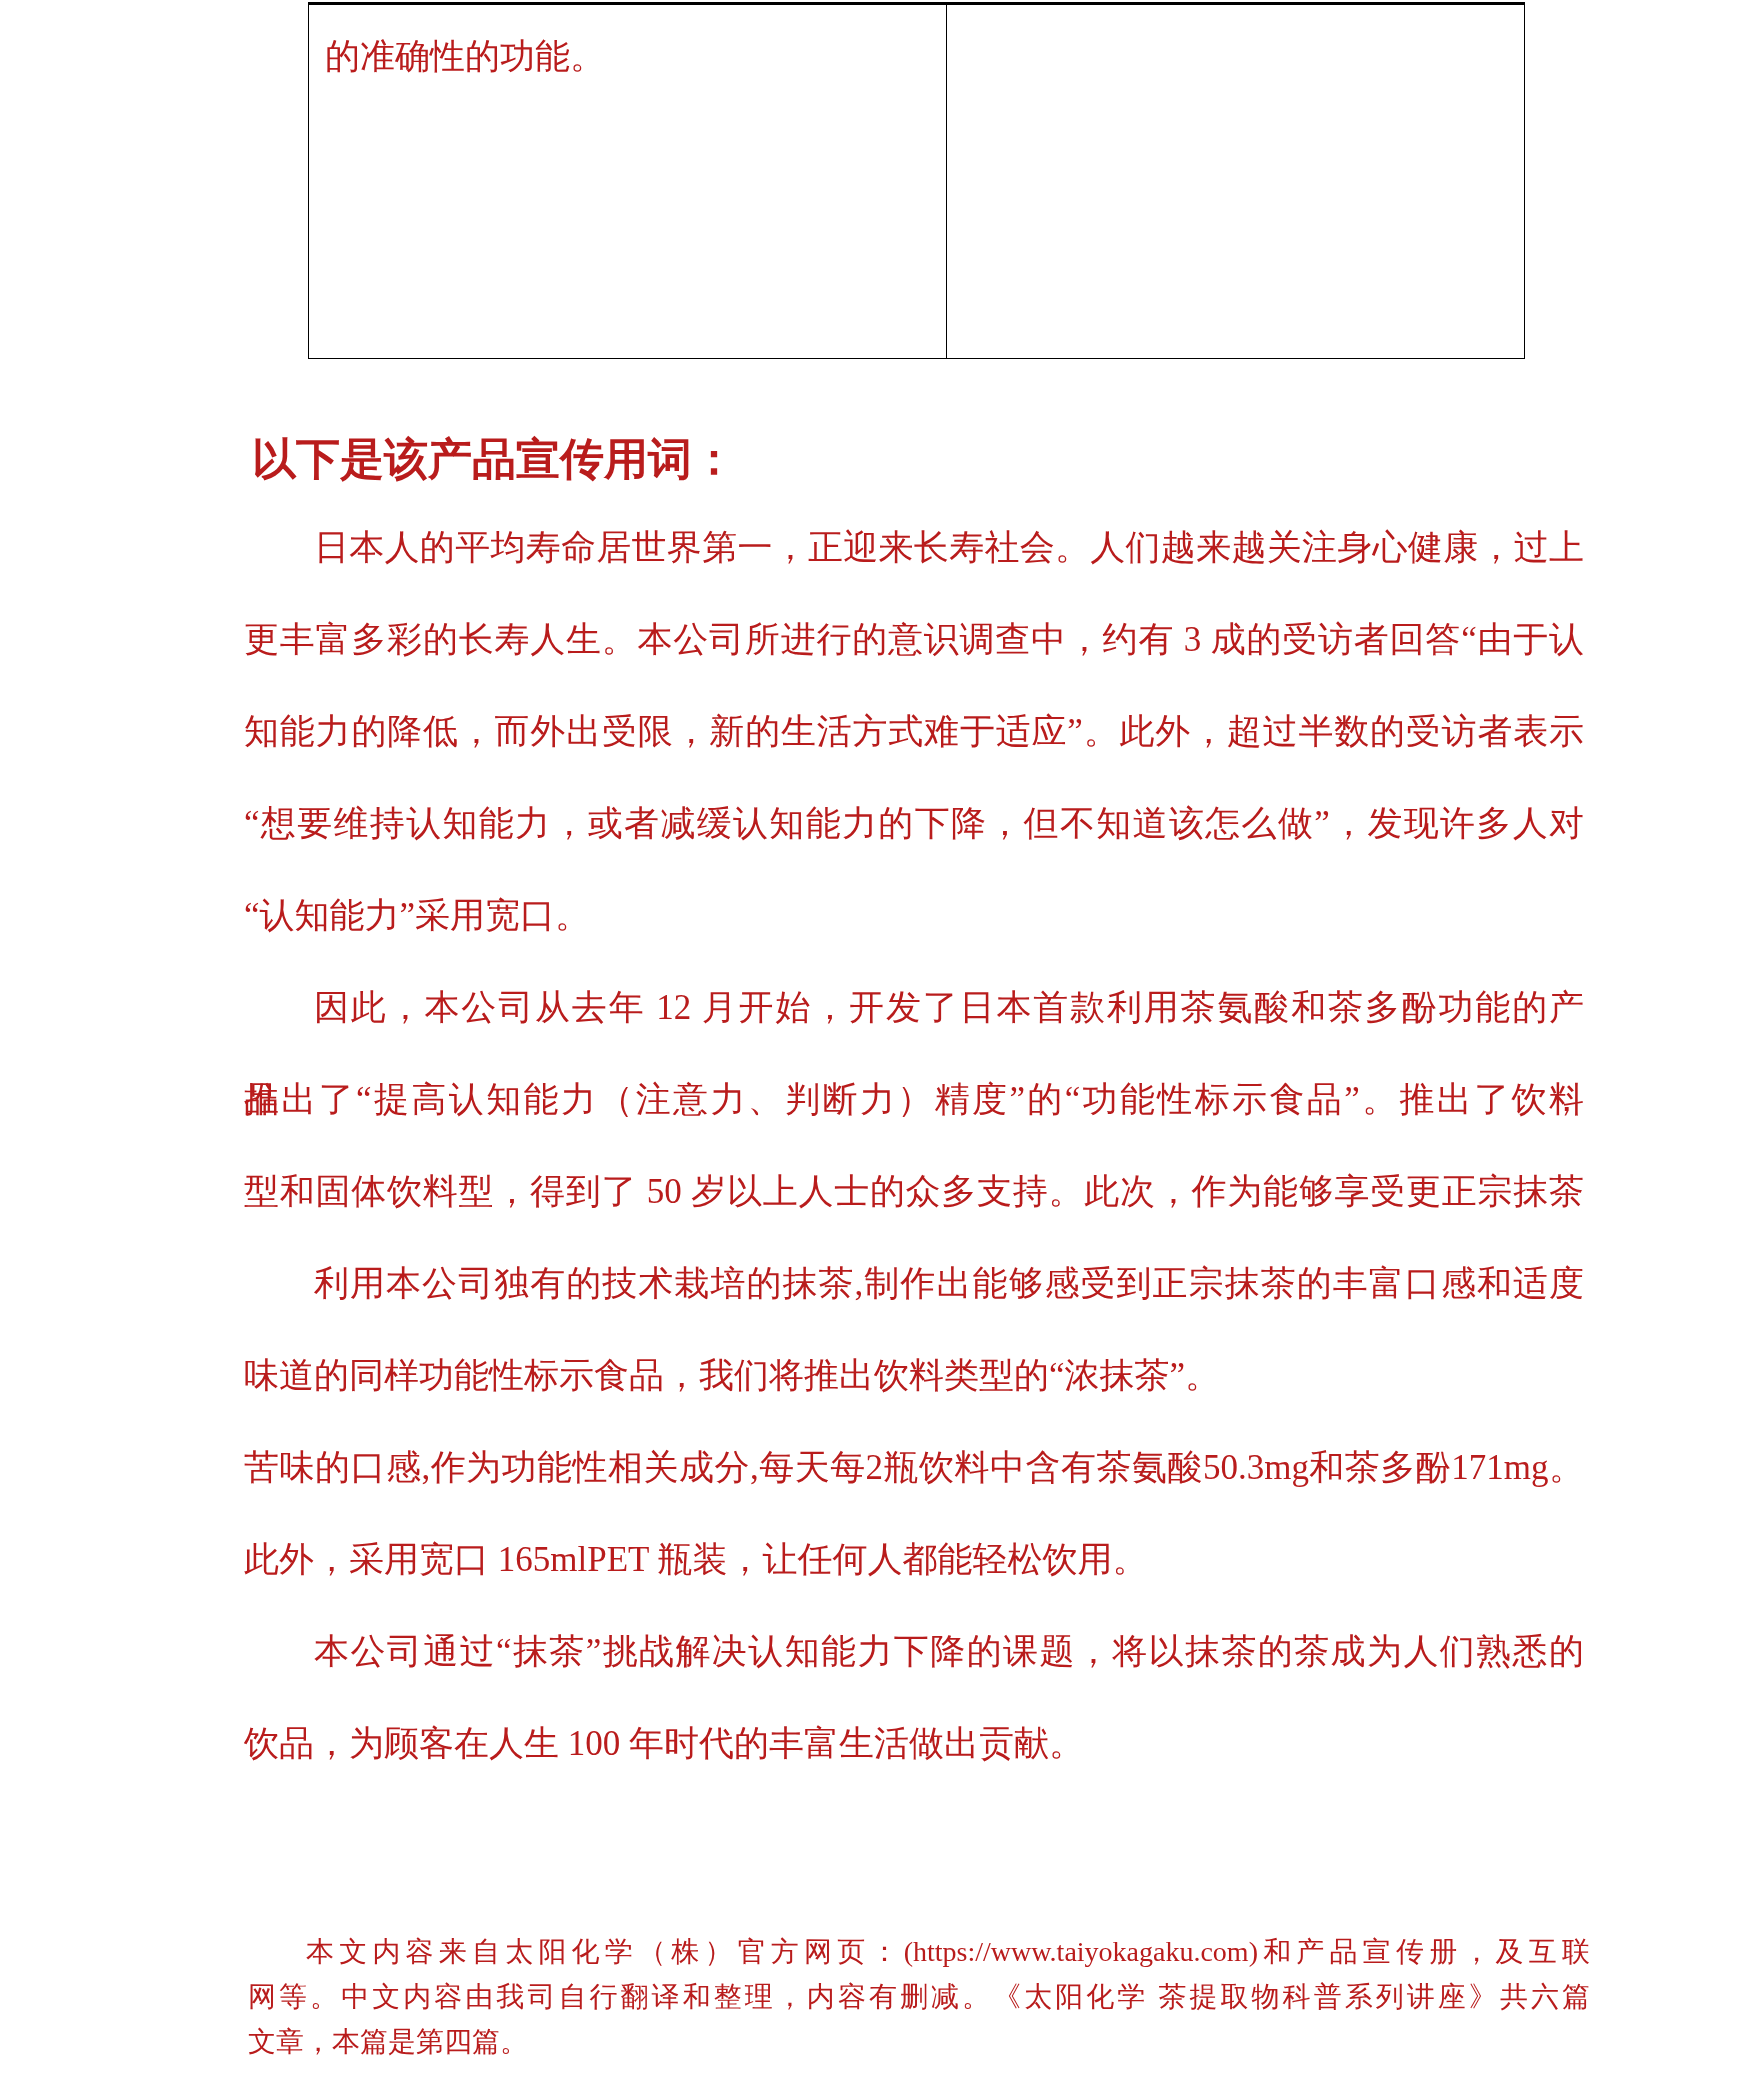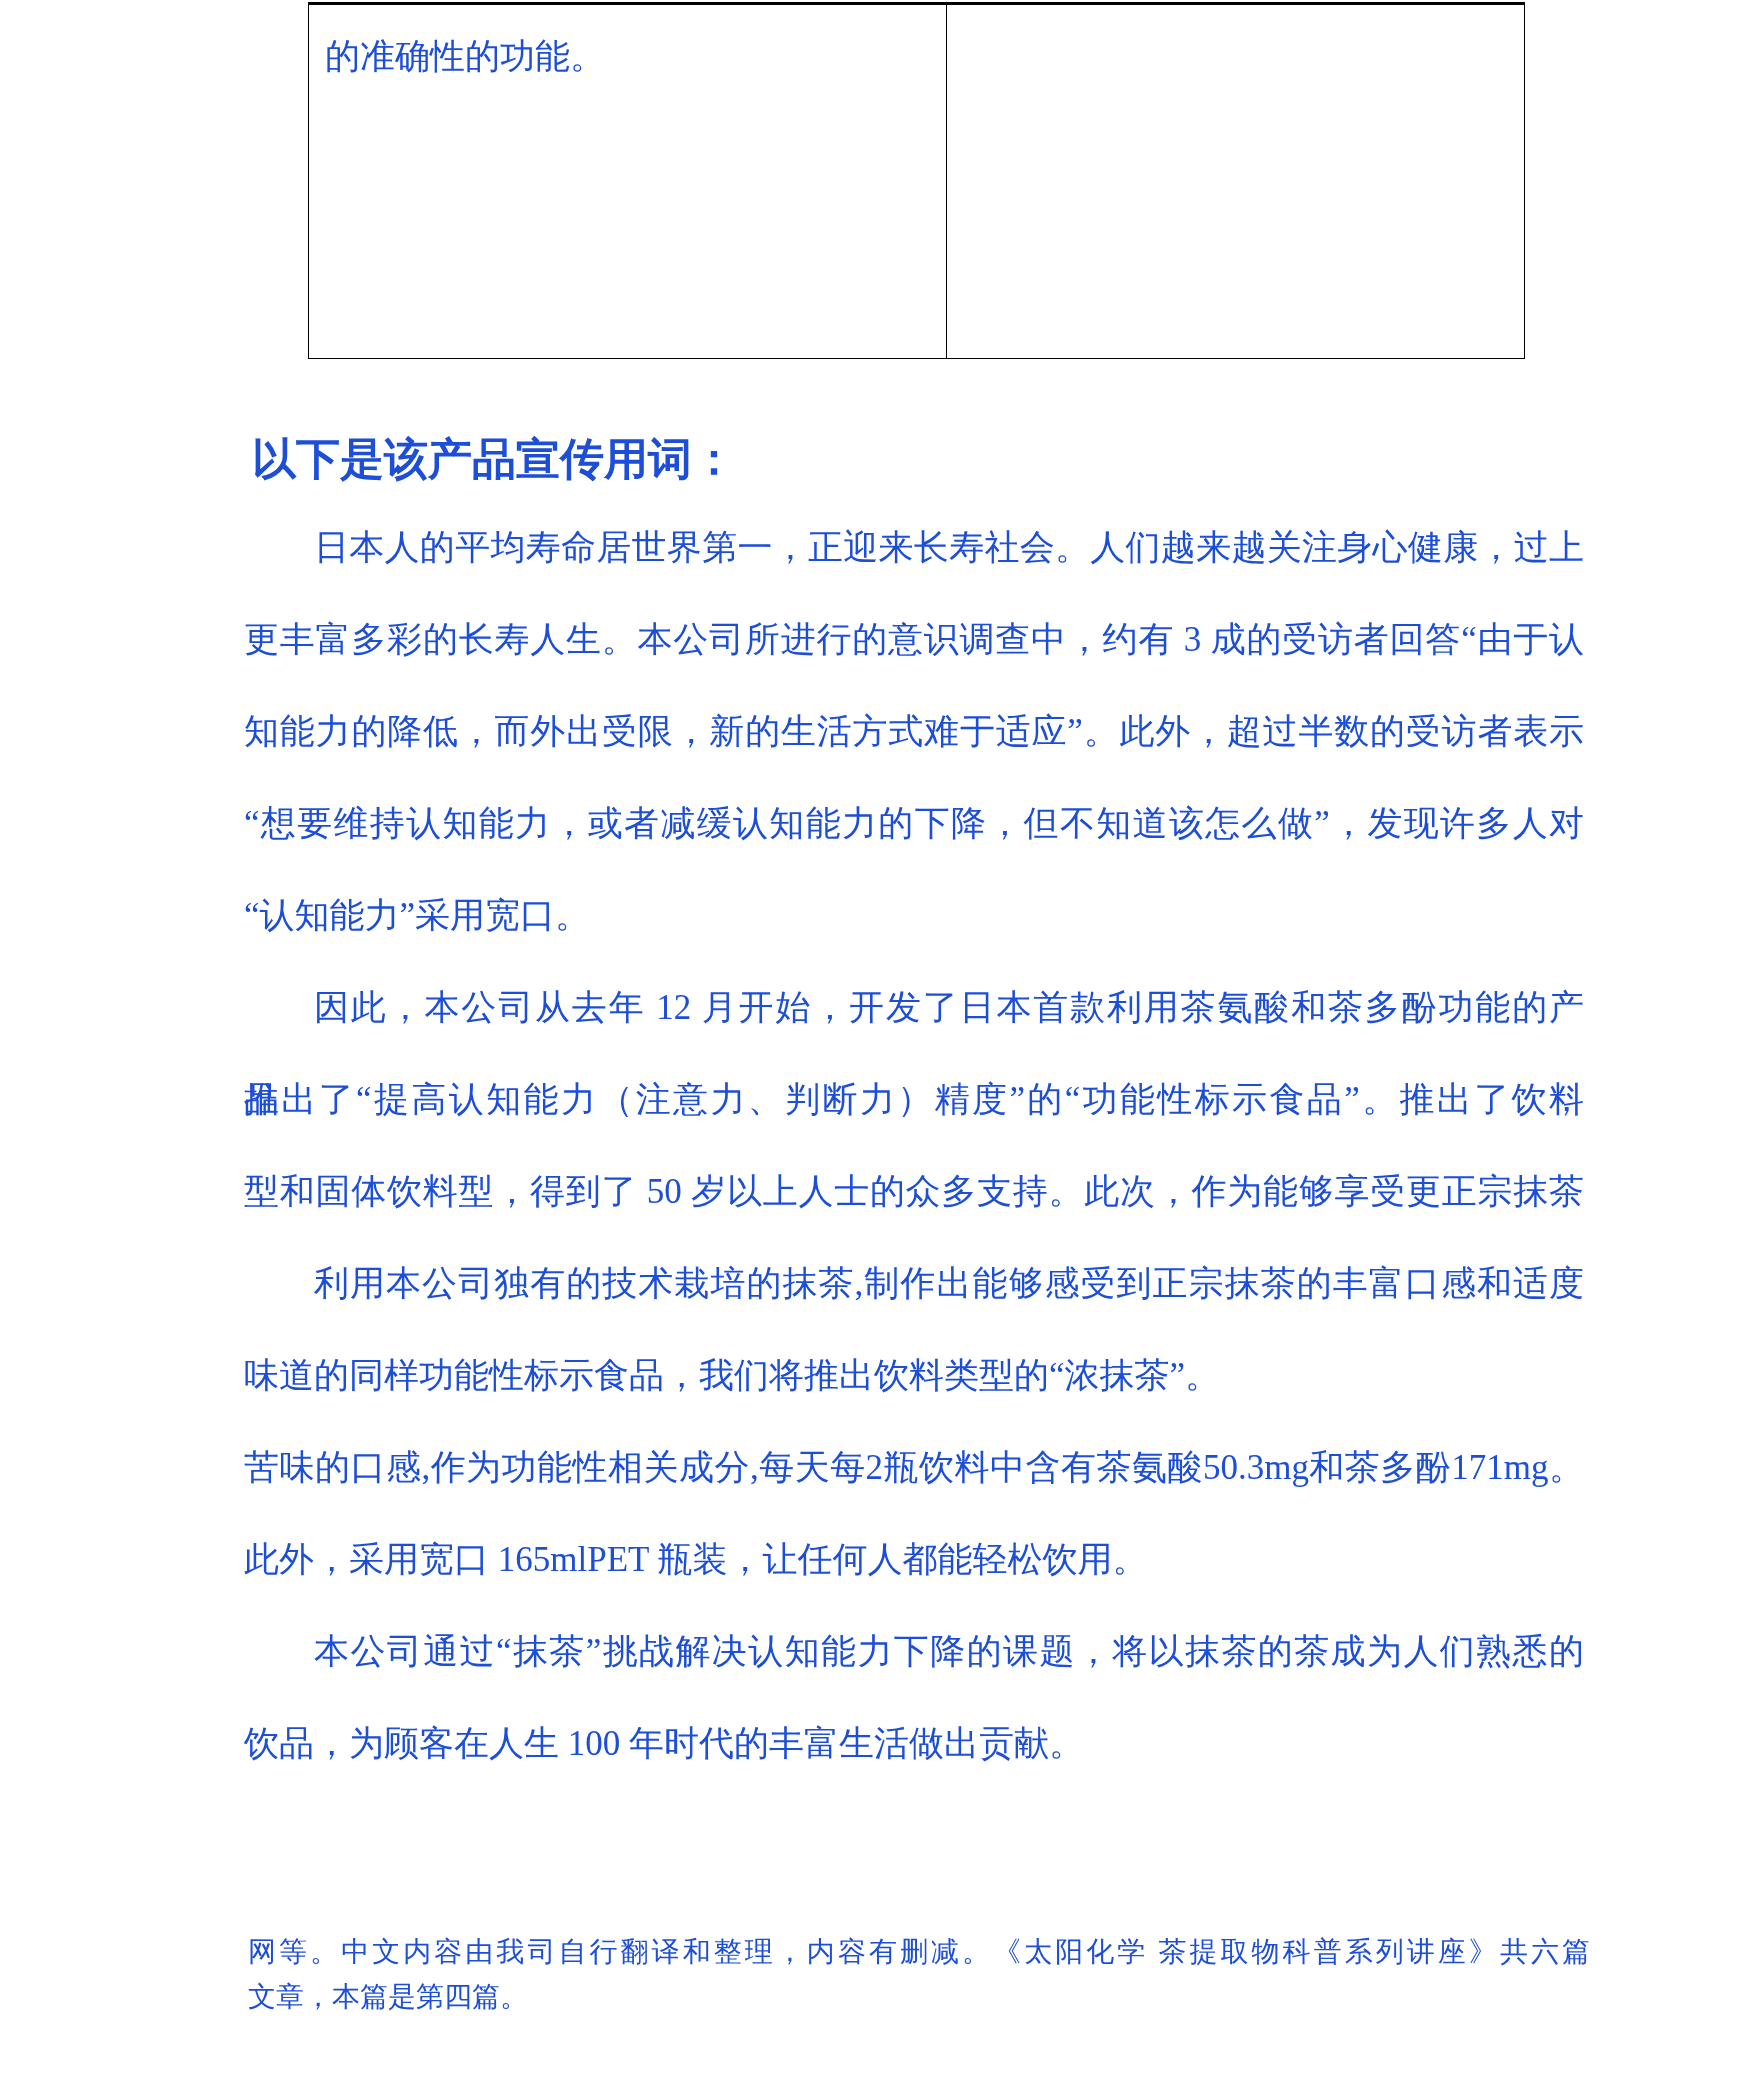--- a/index.html
+++ b/index.html
@@ -7,21 +7,21 @@
     padding: 0;
     background: #ffffff;
   }
   .page {
     position: relative;
     width: 1758px;
     height: 2077px;
     background: #ffffff;
     overflow: hidden;
     font-family: "Liberation Serif", "DejaVu Serif", serif;
-    color: #1d4ed8;
+    color: #b91c1c;
   }
   
   .doc-table {
     position: absolute;
     left: 308px;
     top: 2.4px;
     width: 1217px;
     height: 357px;
     box-sizing: border-box;
     border-top: 3.2px solid #000000;
@@ -120,18 +120,19 @@
     <div class="ln j">型和固体饮料型，得到了 50 岁以上人士的众多支持。此次，作为能够享受更正宗抹茶</div>
     <div class="ln ind j">利用本公司独有的技术栽培的抹茶,制作出能够感受到正宗抹茶的丰富口感和适度</div>
     <div class="ln">味道的同样功能性标示食品，我们将推出饮料类型的“浓抹茶”。</div>
     <div class="ln j">苦味的口感,作为功能性相关成分,每天每2瓶饮料中含有茶氨酸50.3mg和茶多酚171mg。</div>
     <div class="ln">此外，采用宽口 165mlPET 瓶装，让任何人都能轻松饮用。</div>
     <div class="ln ind j">本公司通过“抹茶”挑战解决认知能力下降的课题，将以抹茶的茶成为人们熟悉的</div>
     <div class="ln">饮品，为顾客在人生 100 年时代的丰富生活做出贡献。</div>
   </div>
 
   <div class="footer-block">
+    <div class="fln ind j">本文内容来自太阳化学（株）官方网页：(https://www.taiyokagaku.com)和产品宣传册，及互联</div>
     <div class="fln j">网等。中文内容由我司自行翻译和整理，内容有删减。《太阳化学 茶提取物科普系列讲座》共六篇</div>
     <div class="fln">文章，本篇是第四篇。</div>
   </div>
 
 </div>
 
 
 </body></html>

